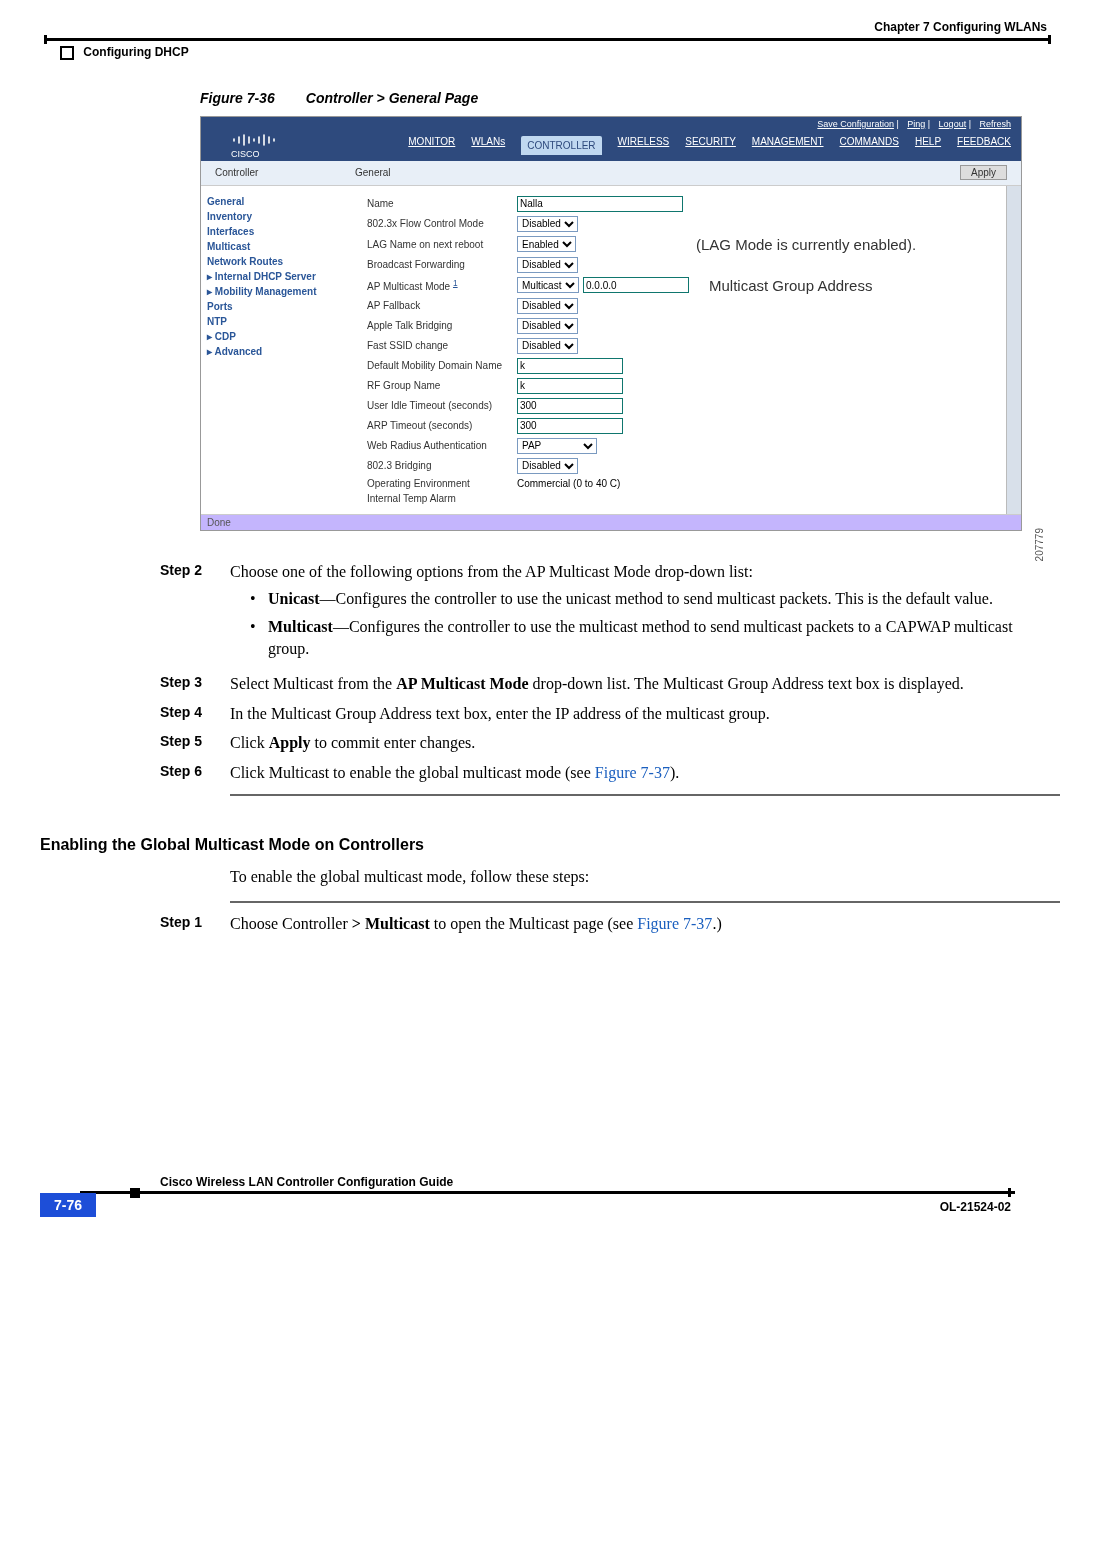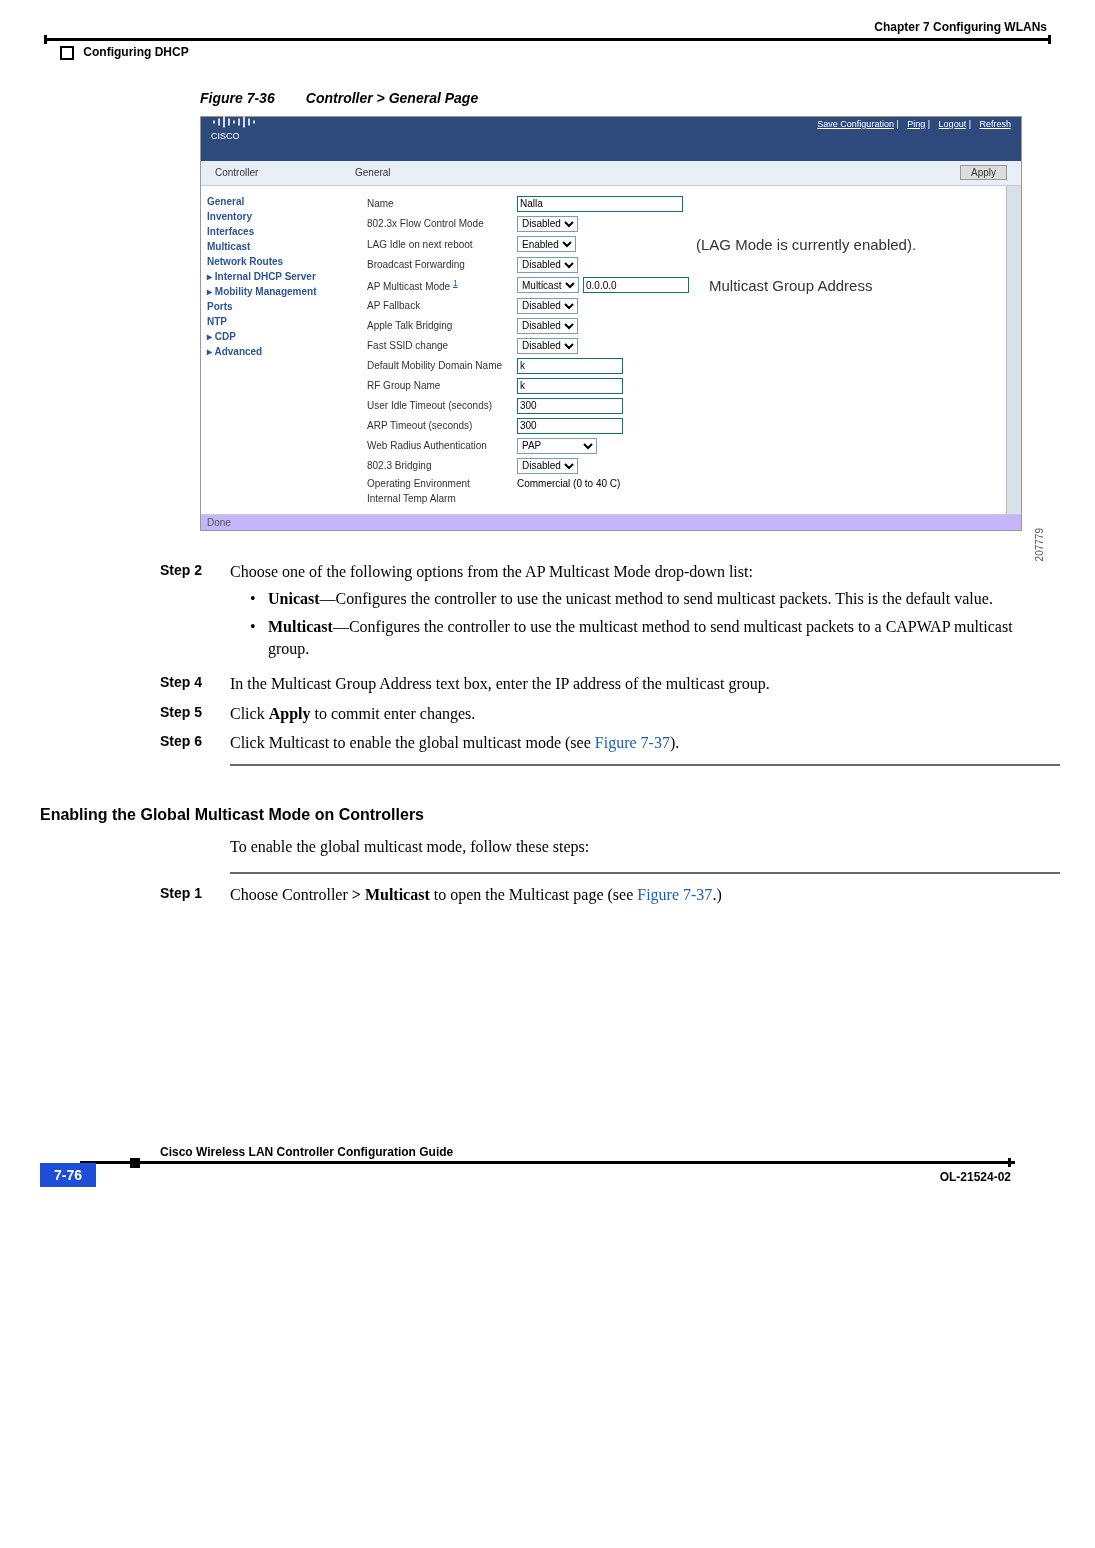--- a/index.html
+++ b/index.html
@@ -67,21 +67,22 @@
     color: #fff;
     height: 44px;
     display:flex;
     align-items:flex-end;
     justify-content:space-between;
     padding: 0 10px;
   }
   .ss-logo {
     color:#fff;
     font-size:9px;
-    padding-bottom:20px;
+    padding-bottom:2px;
+    margin-left:20px;
   }
   .ss-logo svg{ display:block; }
   .ss-topnav {
     display:flex;
     gap: 16px;
     padding-bottom:6px;
   }
   .ss-topnav span { color:#fff; font-size:10px; text-decoration:underline;}
   .ss-topnav .active { background:#c0d8f0; color:#2e4a7d; padding:4px 6px; text-decoration:none;border-radius:2px 2px 0 0;}
   .ss-toplinks {
@@ -282,20 +283,31 @@
             <line x1="18" y1="6" x2="18" y2="12"></line>
             <line x1="23" y1="8" x2="23" y2="10"></line>
             <line x1="28" y1="6" x2="28" y2="12"></line>
             <line x1="33" y1="4" x2="33" y2="14"></line>
             <line x1="38" y1="6" x2="38" y2="12"></line>
             <line x1="43" y1="8" x2="43" y2="10"></line>
           </g>
         </svg>
         <span>CISCO</span>
       </div>
+      <div class="ss-topnav">
+        <span>MONITOR</span>
+        <span>WLANs</span>
+        <span class="active">CONTROLLER</span>
+        <span>WIRELESS</span>
+        <span>SECURITY</span>
+        <span>MANAGEMENT</span>
+        <span>COMMANDS</span>
+        <span>HELP</span>
+        <span>FEEDBACK</span>
+      </div>
     </div>
     <div class="ss-subbar">
       <span style="width:140px">Controller</span>
       <span style="flex:1">General</span>
       <span class="ss-apply">Apply</span>
     </div>
     <div class="ss-body">
       <div class="ss-sidebar">
         <div class="sel">General</div>
         <div>Inventory</div>
@@ -312,21 +324,21 @@
       <div class="ss-form">
         <div class="ss-row">
             <span class="ss-label">Name</span>
             <input class="ss-input" style="width: 160px;" value="Nalla">
           </div>
         <div class="ss-row">
             <span class="ss-label">802.3x Flow Control Mode</span>
             <select class="ss-select"><option>Disabled</option></select>
           </div>
         <div class="ss-row">
-            <span class="ss-label">LAG Idle on next reboot</span>
+            <span class="ss-label">LAG Name on next reboot</span>
             <select class="ss-select"><option>Enabled</option></select>
             <span class="ss-note" style="margin-left:120px">(LAG Mode is currently enabled).</span>
           </div>
         <div class="ss-row">
             <span class="ss-label">Broadcast Forwarding</span>
             <select class="ss-select"><option>Disabled</option></select>
           </div>
         <div class="ss-row">
             <span class="ss-label"><span>AP Multicast Mode</span> <sup style="color:#2a5698;text-decoration:underline">1</sup></span>
             <select class="ss-select"><option>Multicast</option></select>
@@ -394,20 +406,26 @@
             <span><b>Unicast</b><span>—Configures the controller to use the unicast method to send multicast packets. This is the default value.</span></span>
           </div>
           <div class="bullet-item">
             <span class="dot">•</span>
             <span><b>Multicast</b><span>—Configures the controller to use the multicast method to send multicast packets to a CAPWAP multicast group.</span></span>
           </div>
         </div>
       </div>
     </div>
     <div class="step">
+      <div class="step-label">Step 3</div>
+      <div class="step-text">
+        <span>Select Multicast from the </span><b>AP Multicast Mode</b><span> drop-down list. The Multicast Group Address text box is displayed.</span>
+      </div>
+    </div>
+    <div class="step">
       <div class="step-label">Step 4</div>
       <div class="step-text">In the Multicast Group Address text box, enter the IP address of the multicast group.</div>
     </div>
     <div class="step">
       <div class="step-label">Step 5</div>
       <div class="step-text">
         <span>Click </span><b>Apply</b><span> to commit enter changes.</span>
       </div>
     </div>
     <div class="step">

